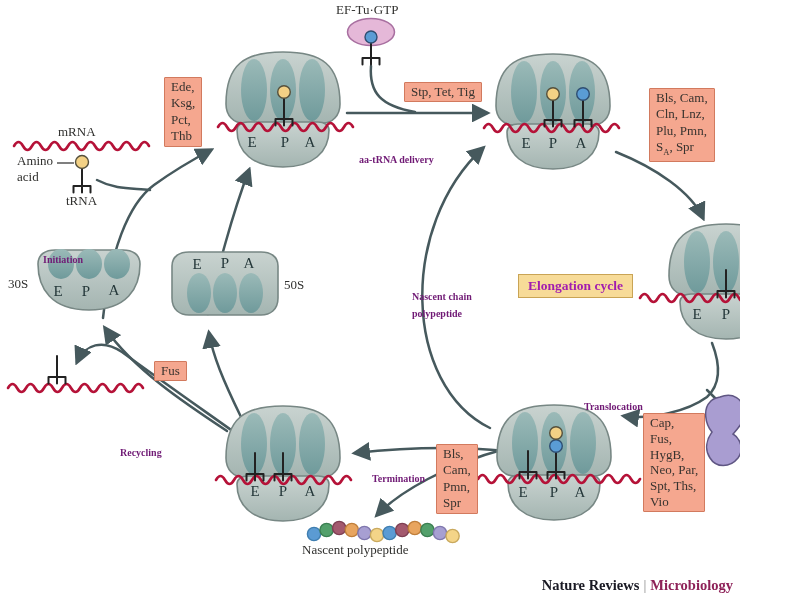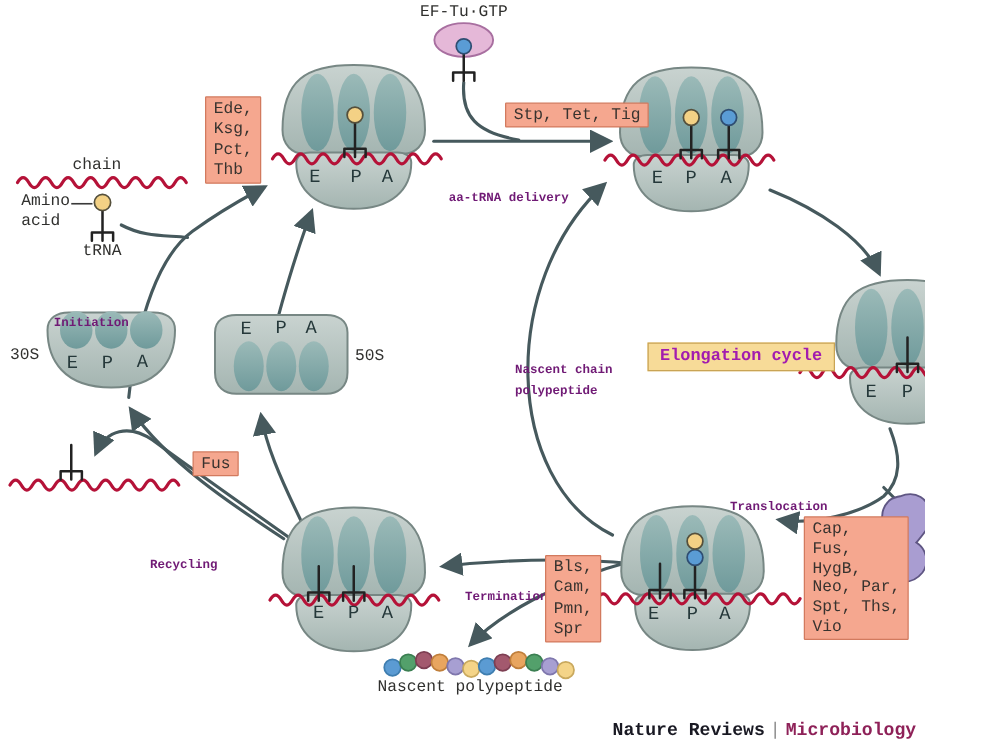--- a/index.html
+++ b/index.html
@@ -1,17 +1,17 @@
 <!DOCTYPE html>
 <html style="--box_bg: #f5a78f; --box_border: #d27a5e; --cycle_bg: #f7db98; --cycle_border: #c9a455; --mrna_red: #b51238; --arrow: #46595d; --ribosome_body: #b7c5c1; --ribosome_lobe: #82a7a6; --ef_tu_fill: #e5b8d8; --ef_tu_border: #a86fa0; --ef_g_fill: #a99dd1; --ef_g_border: #5f5683; --amino_acid_yellow: #f3d185; --aa_trna_blue: #5a9cd5; --journal_maroon: #8e2158;"><head>
 <meta charset="utf-8">
 <style>
   html,body{margin:0;padding:0;background:#fff;}
   #canvas{position:relative;width:740px;height:599px;background:#fff;overflow:hidden;
-          font-family:Liberation Mono, monospace;}
+          font-family:Liberation Serif, serif;}
   #art{position:absolute;left:0;top:0;z-index:0;}
   .rb{fill:url(#gBody);stroke:#778784;stroke-width:1.6;}
   .lobe{fill:url(#gLobe);}
   .trna{stroke:#222;stroke-width:2;fill:none;stroke-linecap:round;}
   .mrna{stroke:var(--mrna_red,#b51238);stroke-width:2.6;fill:none;stroke-linecap:round;}
   .arrow{stroke:var(--arrow,#46595d);stroke-width:2.5;fill:none;stroke-linecap:round;}
   .lbl{position:absolute;z-index:2;white-space:nowrap;}
   .rlabel{font-size:13px;color:#30302e;}
   .plabel{font-size:10px;font-weight:700;color:#701a75;margin-top:36px;}
   .site{position:absolute;z-index:2;transform:translate(-50%,-50%);font-size:15px;color:#25383a;}
@@ -159,21 +159,21 @@
         <circle cx="389.6" cy="533" r="6.6" fill="#5b9bd3" stroke="#3f7eb0" stroke-width="1.4"></circle>
         <circle cx="402.2" cy="530" r="6.6" fill="#a3596e" stroke="#7e3f53" stroke-width="1.4"></circle>
         <circle cx="414.8" cy="528" r="6.6" fill="#e8a55f" stroke="#c07f3b" stroke-width="1.4"></circle>
         <circle cx="427.4" cy="530" r="6.6" fill="#53a06b" stroke="#3b7f52" stroke-width="1.4"></circle>
         <circle cx="440" cy="533" r="6.6" fill="#a79fd2" stroke="#7f77ad" stroke-width="1.4"></circle>
         <circle cx="452.6" cy="536" r="6.6" fill="#f4d488" stroke="#c9a95e" stroke-width="1.4"></circle>
       </g>
   </svg>
 
   <div class="lbl rlabel" style="left:336px;top:2px">EF-Tu·GTP</div>
-  <div class="lbl rlabel" style="left:58px;top:124px">chain</div>
+  <div class="lbl rlabel" style="left:58px;top:124px">mRNA</div>
   <div class="lbl rlabel" style="left:17px;top:153px;line-height:16px">
     <div>Amino</div>
     <div>acid</div>
   </div>
   <div class="lbl rlabel" style="left:66px;top:193px">tRNA</div>
   <div class="lbl plabel" style="left:43px;top:218px">Initiation</div>
   <div class="lbl rlabel" style="left:8px;top:276px">30S</div>
   <div class="lbl rlabel" style="left:284px;top:277px">50S</div>
   <div class="lbl plabel" style="left:359px;top:118px">aa-tRNA delivery</div>
   <div class="lbl plabel" style="left:412px;top:252px;line-height:17px">
@@ -208,20 +208,26 @@
   <span class="site" style="left:225px;top:263px">P</span>
   <span class="site" style="left:249px;top:263px">A</span>
 
   <div class="box" style="left:164px;top:77px">
     <div>Ede,</div>
     <div>Ksg,</div>
     <div>Pct,</div>
     <div>Thb</div>
   </div>
   <div class="box" style="left:404px;top:82px">Stp, Tet, Tig</div>
+  <div class="box" style="left:649px;top:88px">
+    <div>Bls, Cam,</div>
+    <div>Cln, Lnz,</div>
+    <div>Plu, Pmn,</div>
+    <div><span>S</span><sub class="sb">A</sub><span>, Spr</span></div>
+  </div>
   <div class="box-cycle" style="left:518px;top:274px">Elongation cycle</div>
   <div class="box" style="left:643px;top:413px;line-height:15.8px">
     <div>Cap,</div>
     <div>Fus,</div>
     <div>HygB,</div>
     <div>Neo, Par,</div>
     <div>Spt, Ths,</div>
     <div>Vio</div>
   </div>
   <div class="box" style="left:436px;top:444px">

